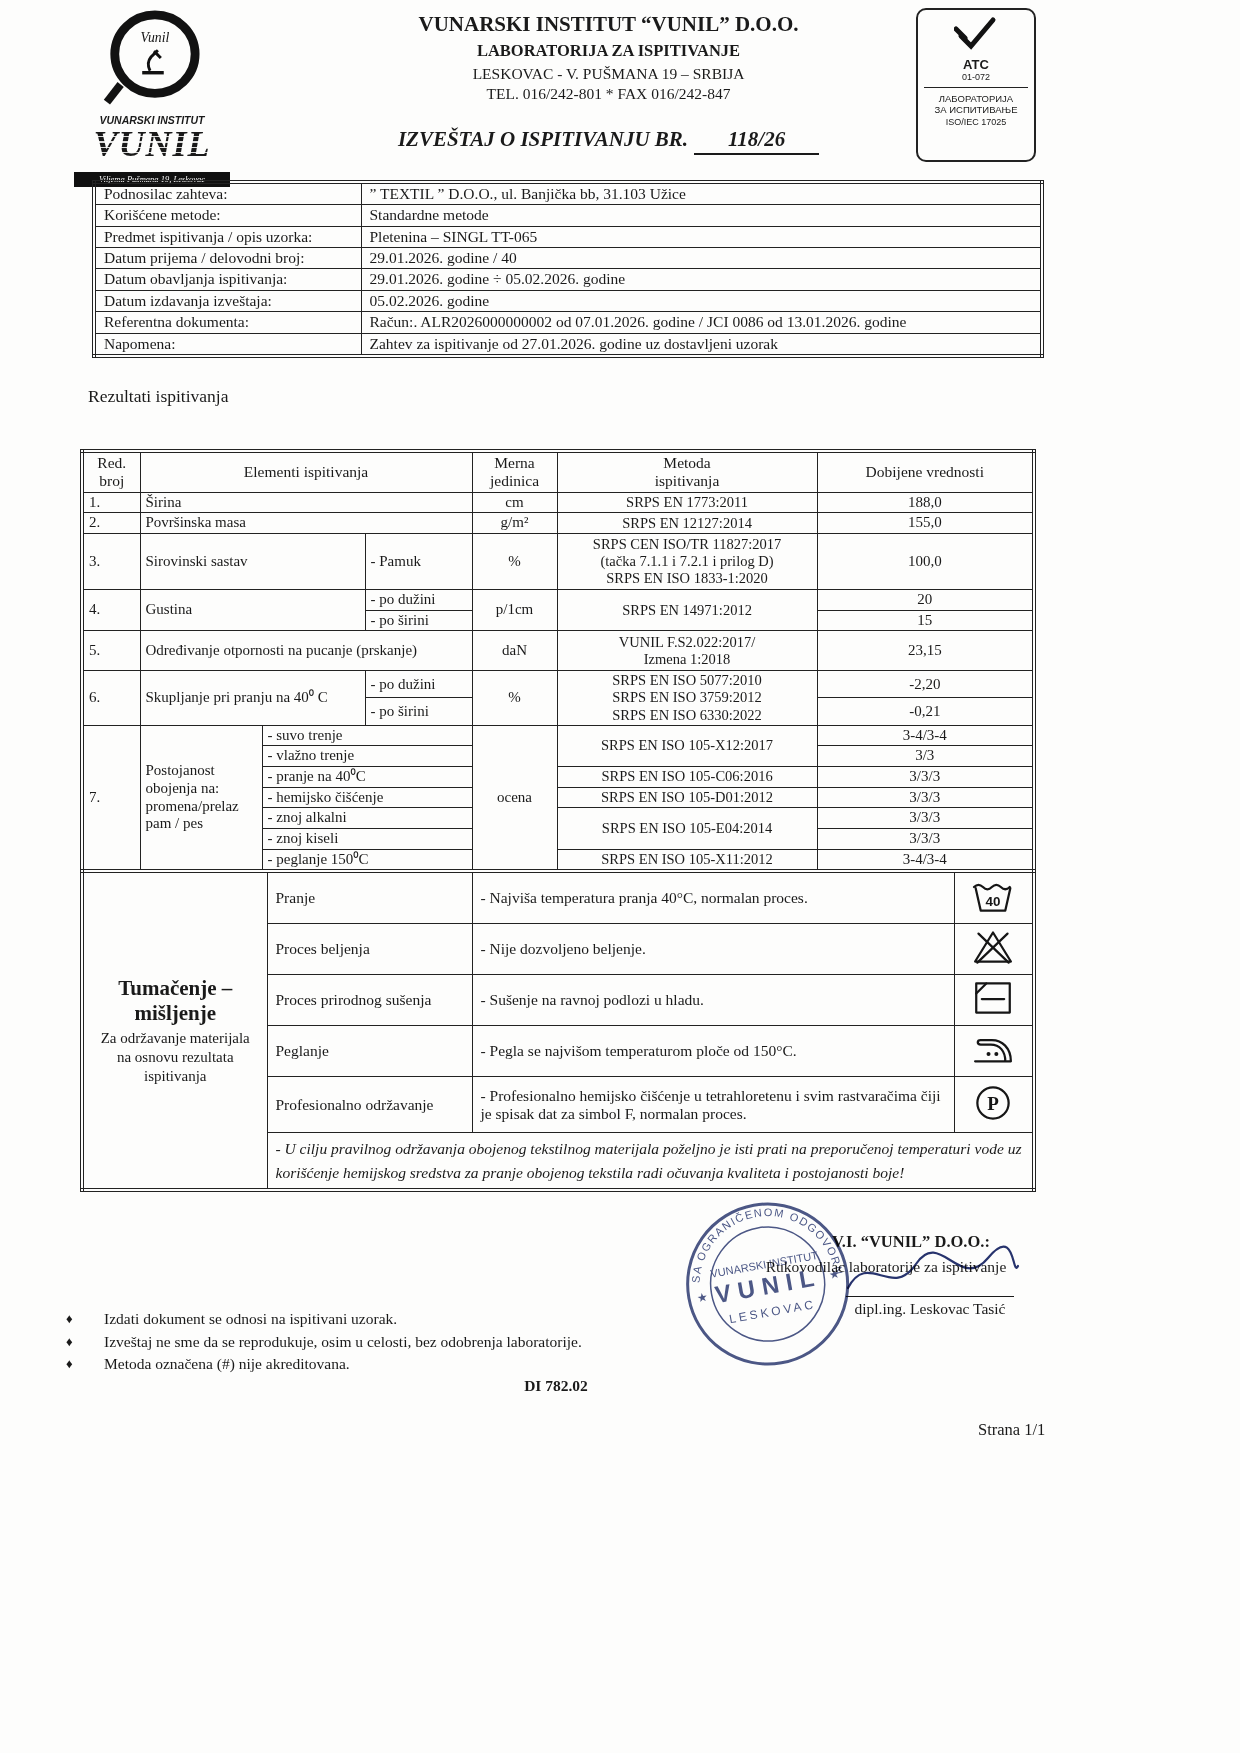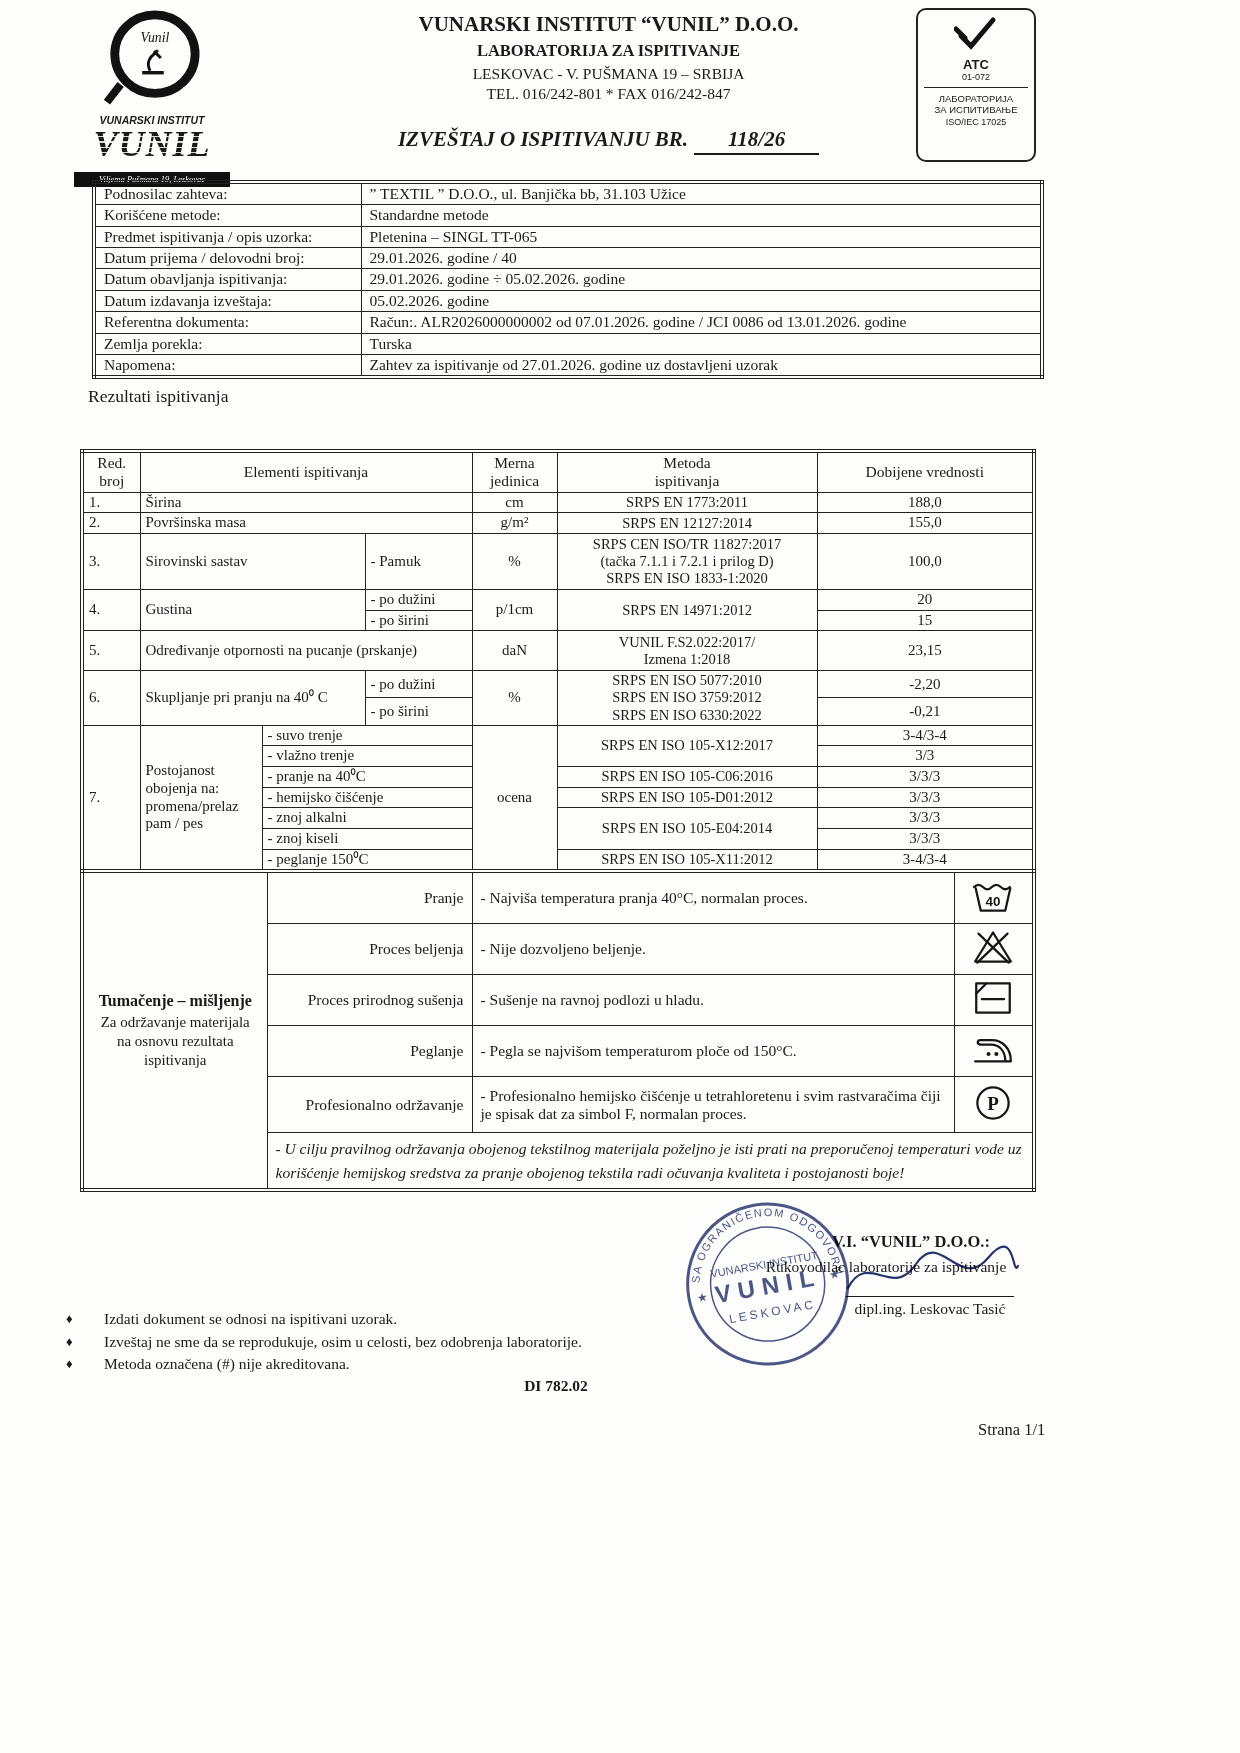--- a/index.html
+++ b/index.html
@@ -45,23 +45,23 @@
   .results-table th, .results-table td { border:1px solid #222; padding:1px 5px; line-height:1.18; vertical-align:middle; overflow:hidden; }
   .results-table thead th { height:38px; font-weight:normal; text-align:center; font-size:15.5px; }
   .tl { text-align:left; } .tc { text-align:center; }
   tr.h20 { height:20px; } tr.h27 { height:27px; } tr.h40 { height:40px; } tr.h56 { height:56px; }
   .method { font-size:14.5px; }
 
   table.care-table { border-collapse:collapse; table-layout:fixed; width:952px; font-size:15.5px; border:4px double #222; margin-top:-4px; }
   .care-table td { border:1px solid #222; padding:4px 8px; vertical-align:middle; overflow:hidden; }
   tr.care-row { height:44px; } tr.care-row-last { height:56px; }
   .interp { text-align:center; }
-  .interp-title { font-weight:bold; font-size:16px; }
+  .interp-title { font-weight:bold; font-size:21px; }
   .interp-sub { font-size:15px; margin-top:3px; line-height:1.25; }
-  .care-label { text-align:right; }
+  .care-label { text-align:left; }
   .care-desc { text-align:left; }
   .care-icon { text-align:center; padding:2px; }
   .care-note { font-style:italic; font-weight:normal; line-height:1.5; padding:10px 16px; }
   .symbol { stroke:#161616; fill:none; stroke-width:2; stroke-linecap:round; stroke-linejoin:round; }
   .symfill { fill:#161616; stroke:none; }
 
   
   .sig-company { position:absolute; left:788px; top:1232px; width:246px; text-align:center; font-weight:bold; font-size:16.5px; }
   .sig-role { position:absolute; left:738px; top:1258px; width:296px; text-align:center; font-size:15.5px; }
   .sig-line { position:absolute; left:846px; top:1296px; width:168px; border-top:1.5px solid #1a1a1a; }
@@ -147,24 +147,20 @@
           <td>Datum obavljanja ispitivanja:</td>
           <td>29.01.2026. godine ÷ 05.02.2026. godine</td>
         </tr>
       <tr>
           <td>Datum izdavanja izveštaja:</td>
           <td>05.02.2026. godine</td>
         </tr>
       <tr>
           <td>Referentna dokumenta:</td>
           <td>Račun:. ALR2026000000002 od 07.01.2026. godine  /  JCI 0086 od 13.01.2026. godine</td>
-        </tr>
-      <tr>
-          <td>Zemlja porekla:</td>
-          <td>Turska</td>
         </tr>
       <tr>
           <td>Napomena:</td>
           <td>Zahtev za ispitivanje od 27.01.2026. godine uz dostavljeni uzorak</td>
         </tr>
     </tbody>
   </table>
 
   <div class="section-title">Rezultati ispitivanja</div>
 

